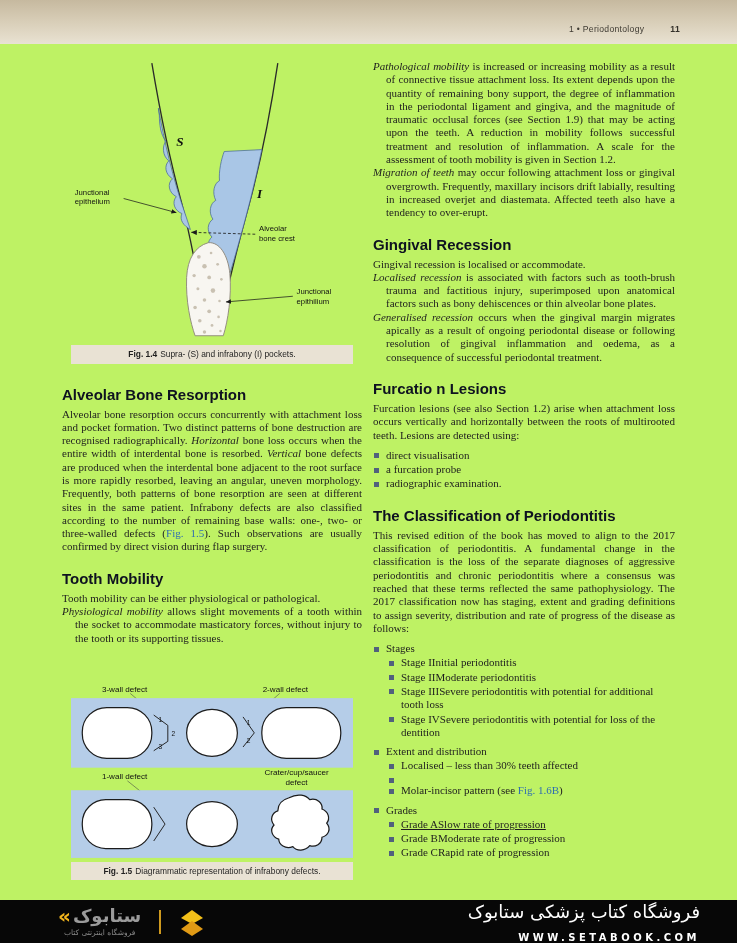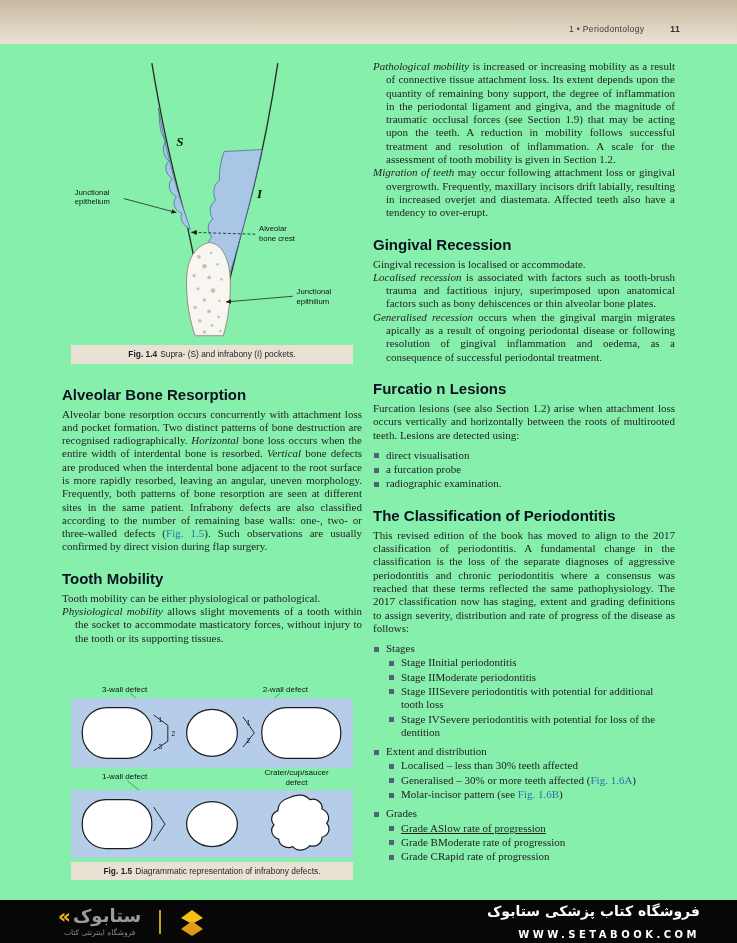--- a/index.html
+++ b/index.html
@@ -1,17 +1,17 @@
 <!DOCTYPE html>
 <html><head>
 <meta charset="utf-8">
 <style>
   html,body{margin:0;padding:0;}
   body{width:737px;height:943px;position:relative;overflow:hidden;background:#ffffff;}
-  .page{position:absolute;inset:0;background:#86efac;font-family:"Liberation Serif","DejaVu Serif",serif;color:#1e1e1e;}
+  .page{position:absolute;inset:0;background:#bef264;font-family:"Liberation Serif","DejaVu Serif",serif;color:#1e1e1e;}
 
   
   .header{position:absolute;top:0;left:0;width:100%;height:44px;
     background:linear-gradient(180deg,#c6b99f 0%,#d5cab3 40%,#e9e2d2 100%);}
   .header-inner{position:absolute;top:24px;right:57px;display:flex;gap:26px;align-items:baseline;
     font-family:"Liberation Sans","DejaVu Sans",sans-serif;font-size:8.6px;color:#3f3b33;letter-spacing:.3px;}
   .pagenum{font-weight:bold;color:#33302a;}
 
   
   .col-left{position:absolute;left:62px;top:56px;width:300px;}
@@ -57,21 +57,21 @@
 
   
   .footer{position:absolute;left:0;bottom:0;width:100%;height:43px;background:#070707;z-index:5;
     display:flex;align-items:center;padding:0 37px 0 58px;box-sizing:border-box;}
   .logo-line{display:flex;align-items:center;font-family:"DejaVu Sans",sans-serif;line-height:1;}
   .logo-mark{color:#f2b51d;font-size:20px;font-weight:bold;margin-right:2px;}
   .logo-text{color:#9b9b9b;font-size:18px;font-weight:bold;}
   .logo-sub{color:#8a8a8a;font-size:7.5px;margin-top:2px;text-align:center;font-family:"DejaVu Sans",sans-serif;}
   .divider{width:2px;height:24px;background:#cf9a1f;margin:0 16px 0 18px;flex:none;}
   .footer-right{margin-left:auto;text-align:right;font-family:"DejaVu Sans",sans-serif;color:#ffffff;}
-  .store-line{font-size:14px;margin-bottom:10px;direction:rtl;font-weight:bold;}
+  .store-line{font-size:18px;margin-bottom:10px;direction:rtl;}
   .url-line{font-size:10px;font-weight:bold;letter-spacing:3.5px;}
 </style>
 </head>
 <body>
 
 <div class="page">
 
   <div class="header">
     <div class="header-inner">
       <span>1 • Periodontology</span>
@@ -228,21 +228,20 @@
       <div class="b-row list-gap">
           <span class="b-sq"></span>
           <span>Extent and distribution</span>
         </div>
       <div class="b-row sub">
           <span class="b-sq"></span>
           <span>Localised – less than 30% teeth affected</span>
         </div>
       <div class="b-row sub">
           <span class="b-sq"></span>
-          <span><span>Generalised – 30% or more teeth affected (</span><a class="ref">Fig. 1.6A</a><span>)</span></span>
         </div>
       <div class="b-row sub">
           <span class="b-sq"></span>
           <span><span>Molar-incisor pattern (see </span><a class="ref">Fig. 1.6B</a><span>)</span></span>
         </div>
 
       <div class="b-row list-gap">
           <span class="b-sq"></span>
           <span>Grades</span>
         </div>

